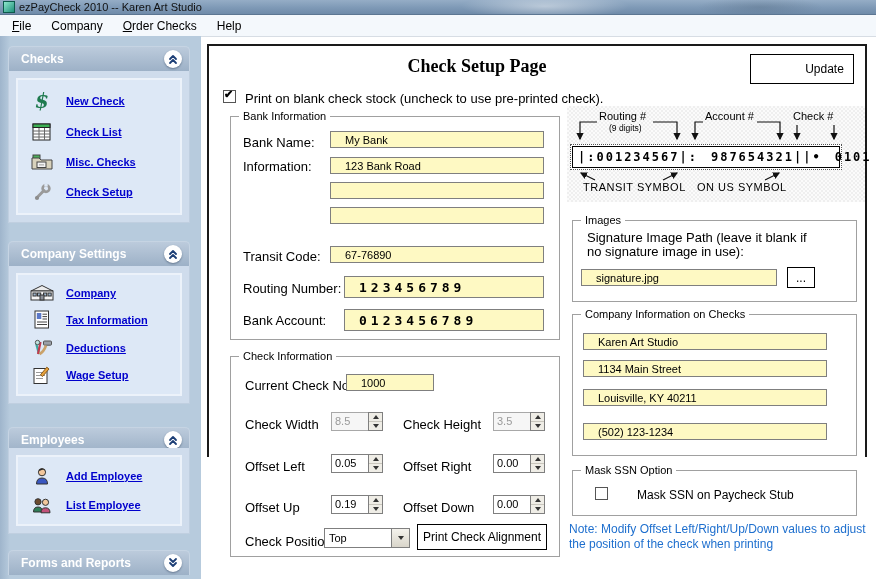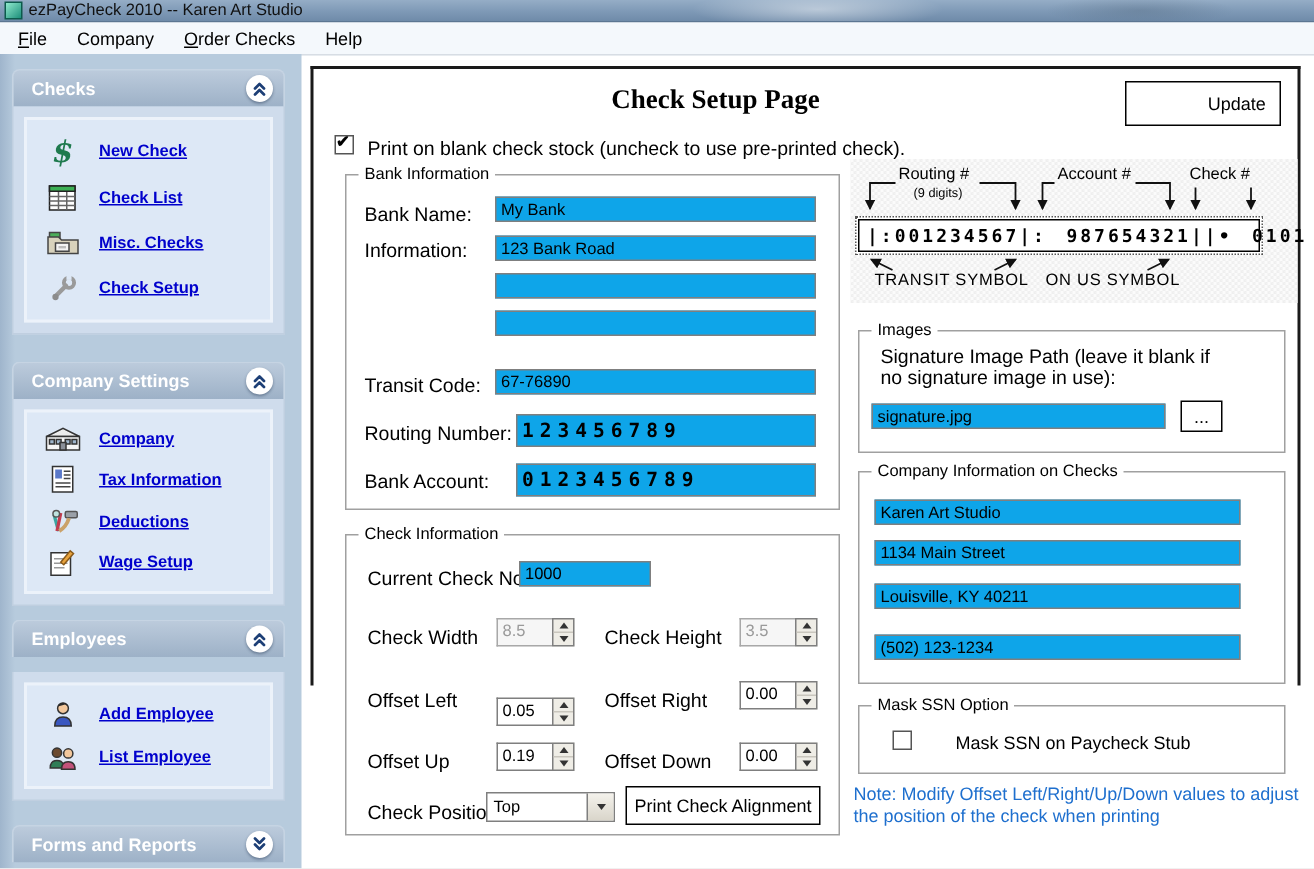--- a/index.html
+++ b/index.html
@@ -41,22 +41,22 @@
     font-size:20px;color:#1e7a4e;line-height:18px;}
 
   
   #panel{position:absolute;left:207px;top:44px;width:660px;height:413px;background:#fff;
     border:2px solid #1a1a1a;border-bottom:none;box-sizing:border-box;}
   #page-title{position:absolute;left:128px;top:10px;width:280px;text-align:center;
     font-family:"Liberation Serif","DejaVu Serif",serif;font-weight:bold;font-size:18px;}
   .btn{position:absolute;background:#fff;border:1px solid #000;display:flex;align-items:center;
     justify-content:center;font-size:12px;cursor:pointer;box-sizing:border-box;}
   .lab{position:absolute;white-space:nowrap;font-size:13px;}
-  .tb{position:absolute;border:1px solid #7f7f7f;background:#0ea5e9;font-family:"Liberation Sans",sans-serif;
-    font-size:11px;padding:1px 3px;box-sizing:border-box;outline:none;}
+  .tb{position:absolute;border:1px solid #7f7f7f;background:#fef9c3;font-family:"Liberation Sans",sans-serif;
+    font-size:11px;padding:1px 14px;box-sizing:border-box;outline:none;}
   .micr-in{font-family:"DejaVu Sans Mono",monospace;font-weight:bold;font-size:13px;letter-spacing:4px;}
   .groupbox{position:absolute;border:1px solid #a0a0a0;box-sizing:border-box;}
   .legend{position:absolute;top:-7px;left:8px;background:#fff;padding:0 4px;font-size:11px;white-space:nowrap;}
   .cb{position:absolute;width:13px;height:13px;border:1px solid #555;background:#fff;box-sizing:border-box;cursor:pointer;}
   .cb[data-checked="true"]::after{content:"\2714";position:absolute;left:0;top:-3px;font-size:11px;font-weight:bold;color:#000;}
 
   
   .spin{position:absolute;height:19px;display:flex;box-sizing:border-box;}
   .spin .sv{width:37px;border:1px solid #7f7f7f;border-right:none;background:#fff;
     font-size:11px;padding:2px 3px;box-sizing:border-box;}
@@ -229,21 +229,21 @@
                   <line x1="3" y1="12.5" x2="10" y2="12.5"></line>
                 </g>
                 <path d="M9.5 10.5 L16 3 L13.8 1.2 L7.5 8.8 z" fill="#e8a33d" stroke="#8a5a1a"></path>
               </svg>
           </span>
           <span class="navlink">Wage Setup</span>
         </div>
       </div>
     </div>
 
-    <div class="sec-h" style="top:377px;">
+    <div class="sec-h" style="top:391px;">
       <span>Employees</span>
       <span class="chev">
         <svg width="12" height="12" viewBox="0 0 12 12">
             <path d="M3 6 L6 3 L9 6 M3 10 L6 7 L9 10" stroke="#1d3f76" stroke-width="1.8" fill="none" stroke-linecap="round" stroke-linejoin="round"></path>
           </svg>
       </span>
     </div>
     <div class="sec-b" style="top:412px;height:86px;">
       <div class="items">
         <div class="item">
@@ -328,21 +328,21 @@
             <span class="sb">
               <i class="tri-up"></i>
             </span>
             <span class="sb">
               <i class="tri-down"></i>
             </span>
           </span>
       </div>
 
       <span class="lab" style="left:14px;top:102px;">Offset Left</span>
-      <div class="spin" style="left:100px;top:108px;">
+      <div class="spin" style="left:100px;top:97px;">
         <span class="sv">0.05</span>
         <span class="sbs">
             <span class="sb">
               <i class="tri-up"></i>
             </span>
             <span class="sb">
               <i class="tri-down"></i>
             </span>
           </span>
       </div>

